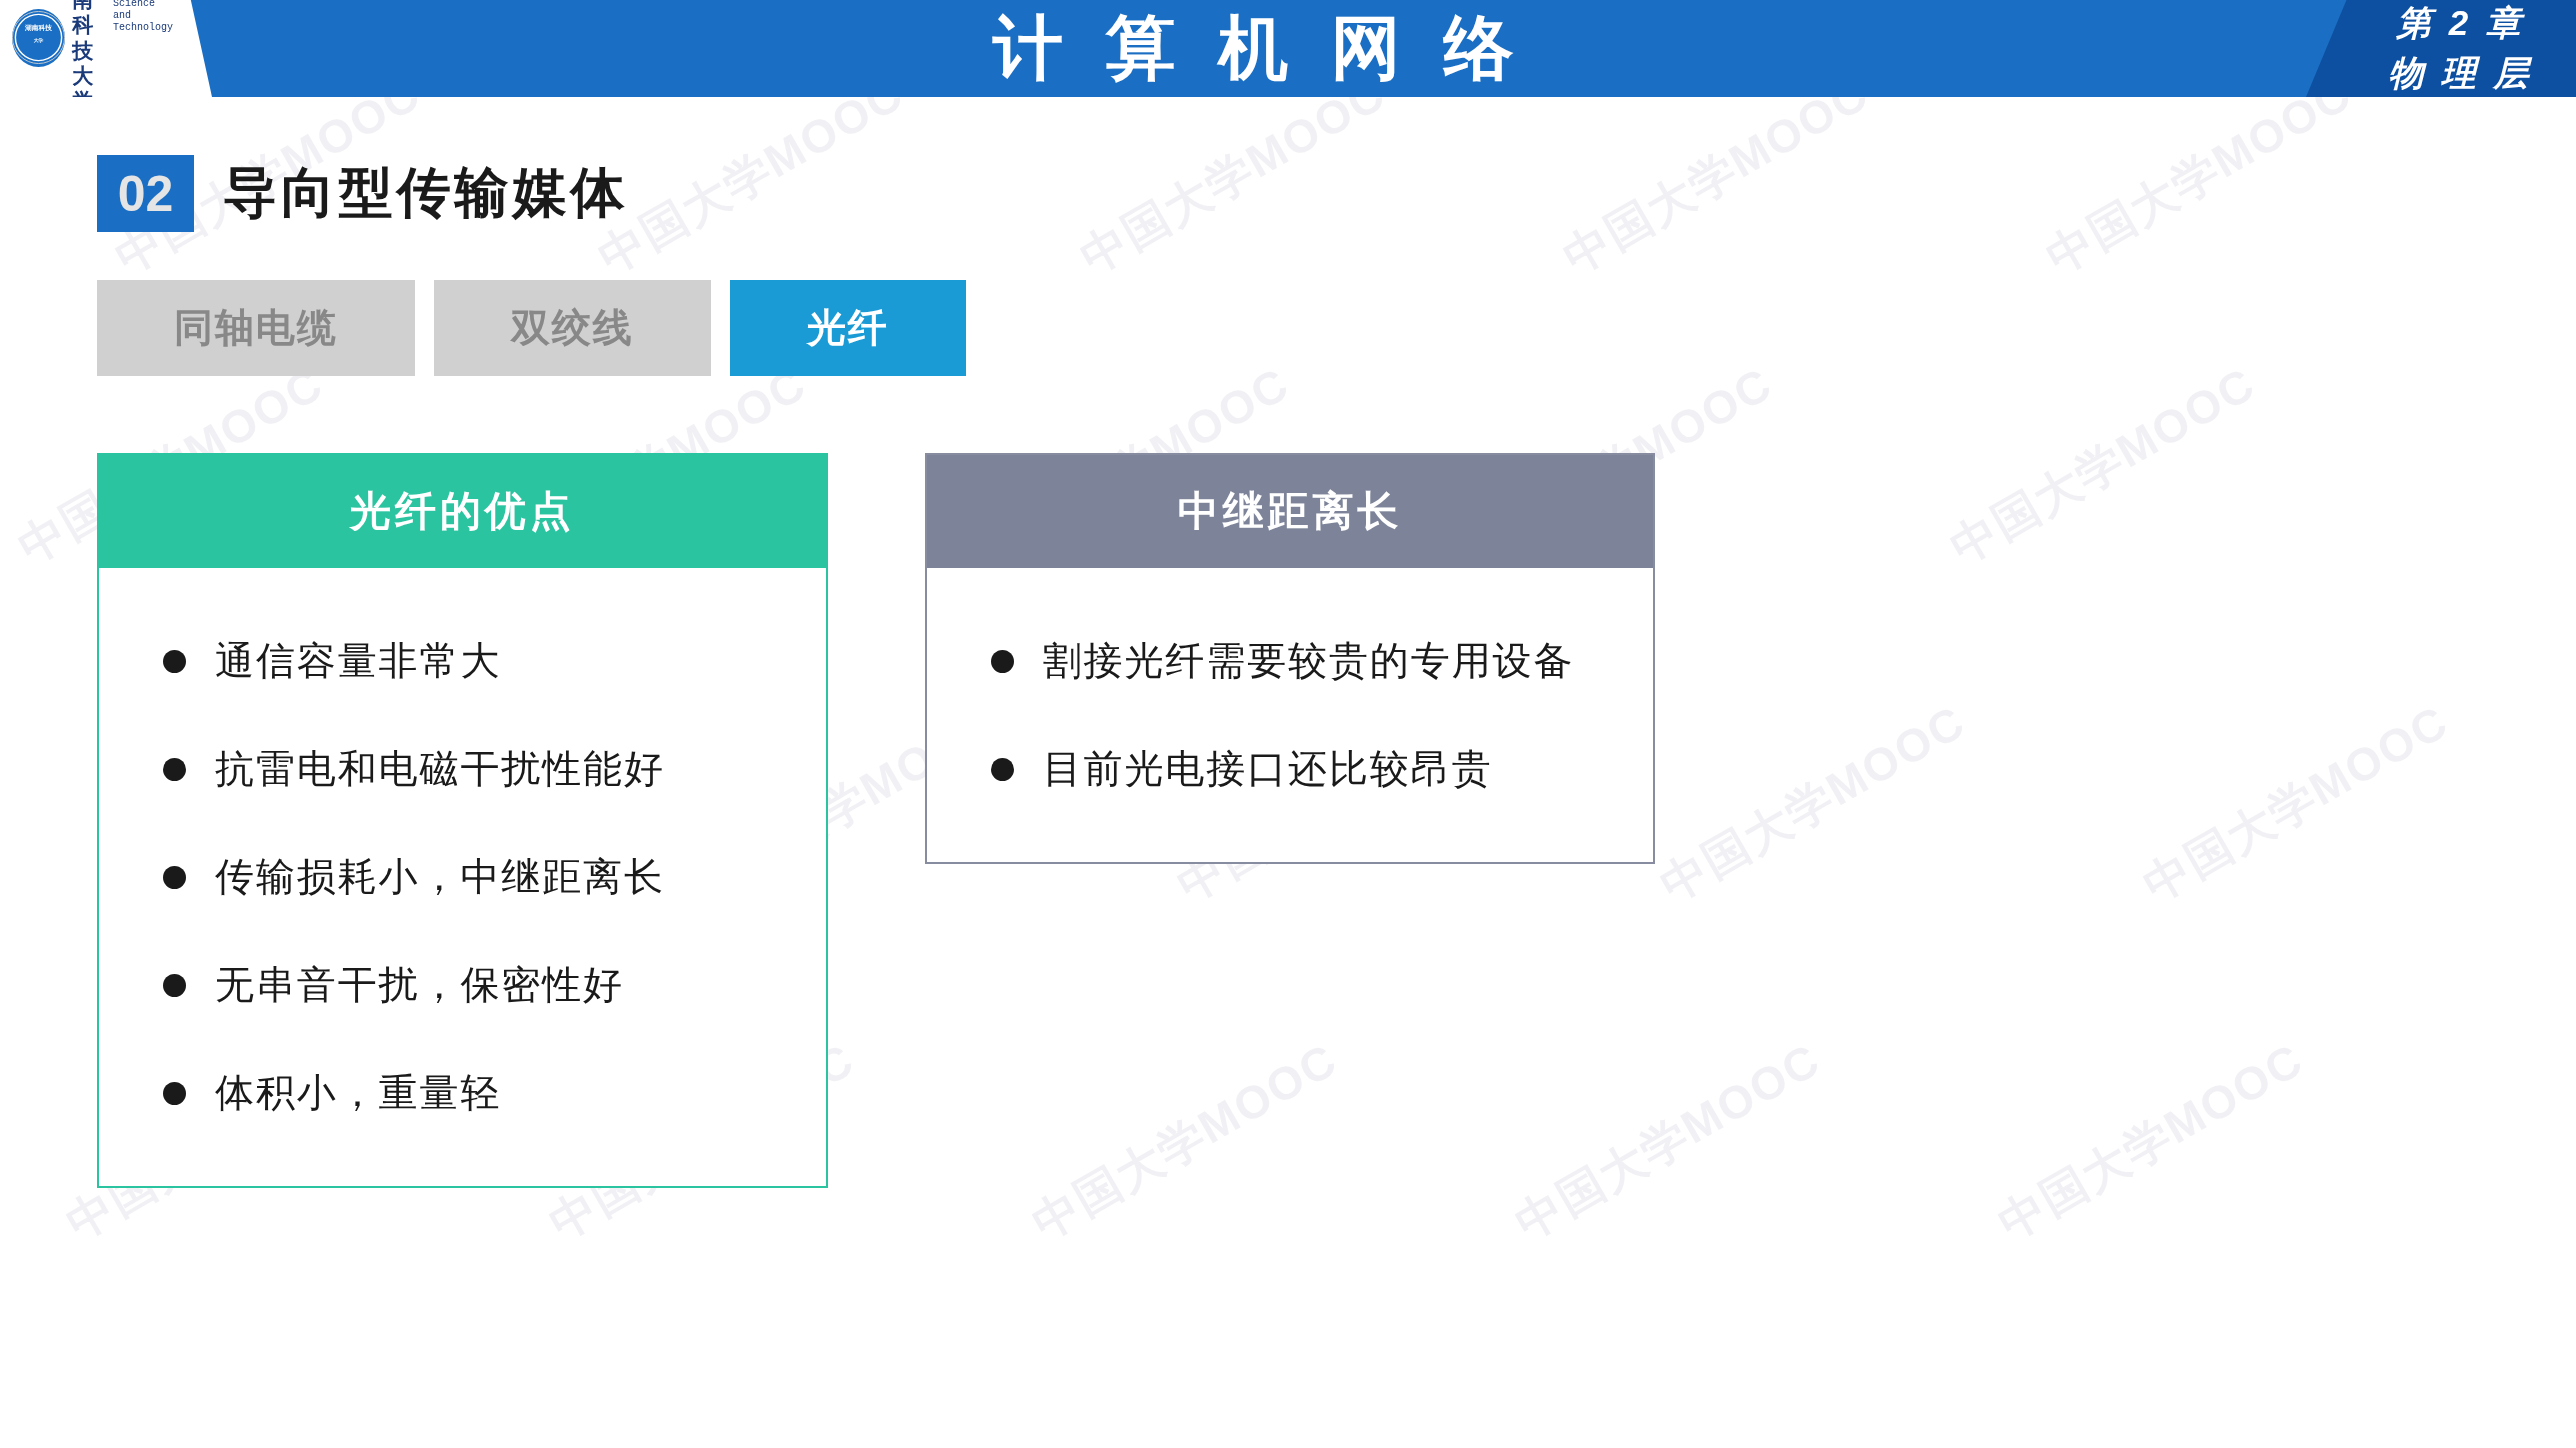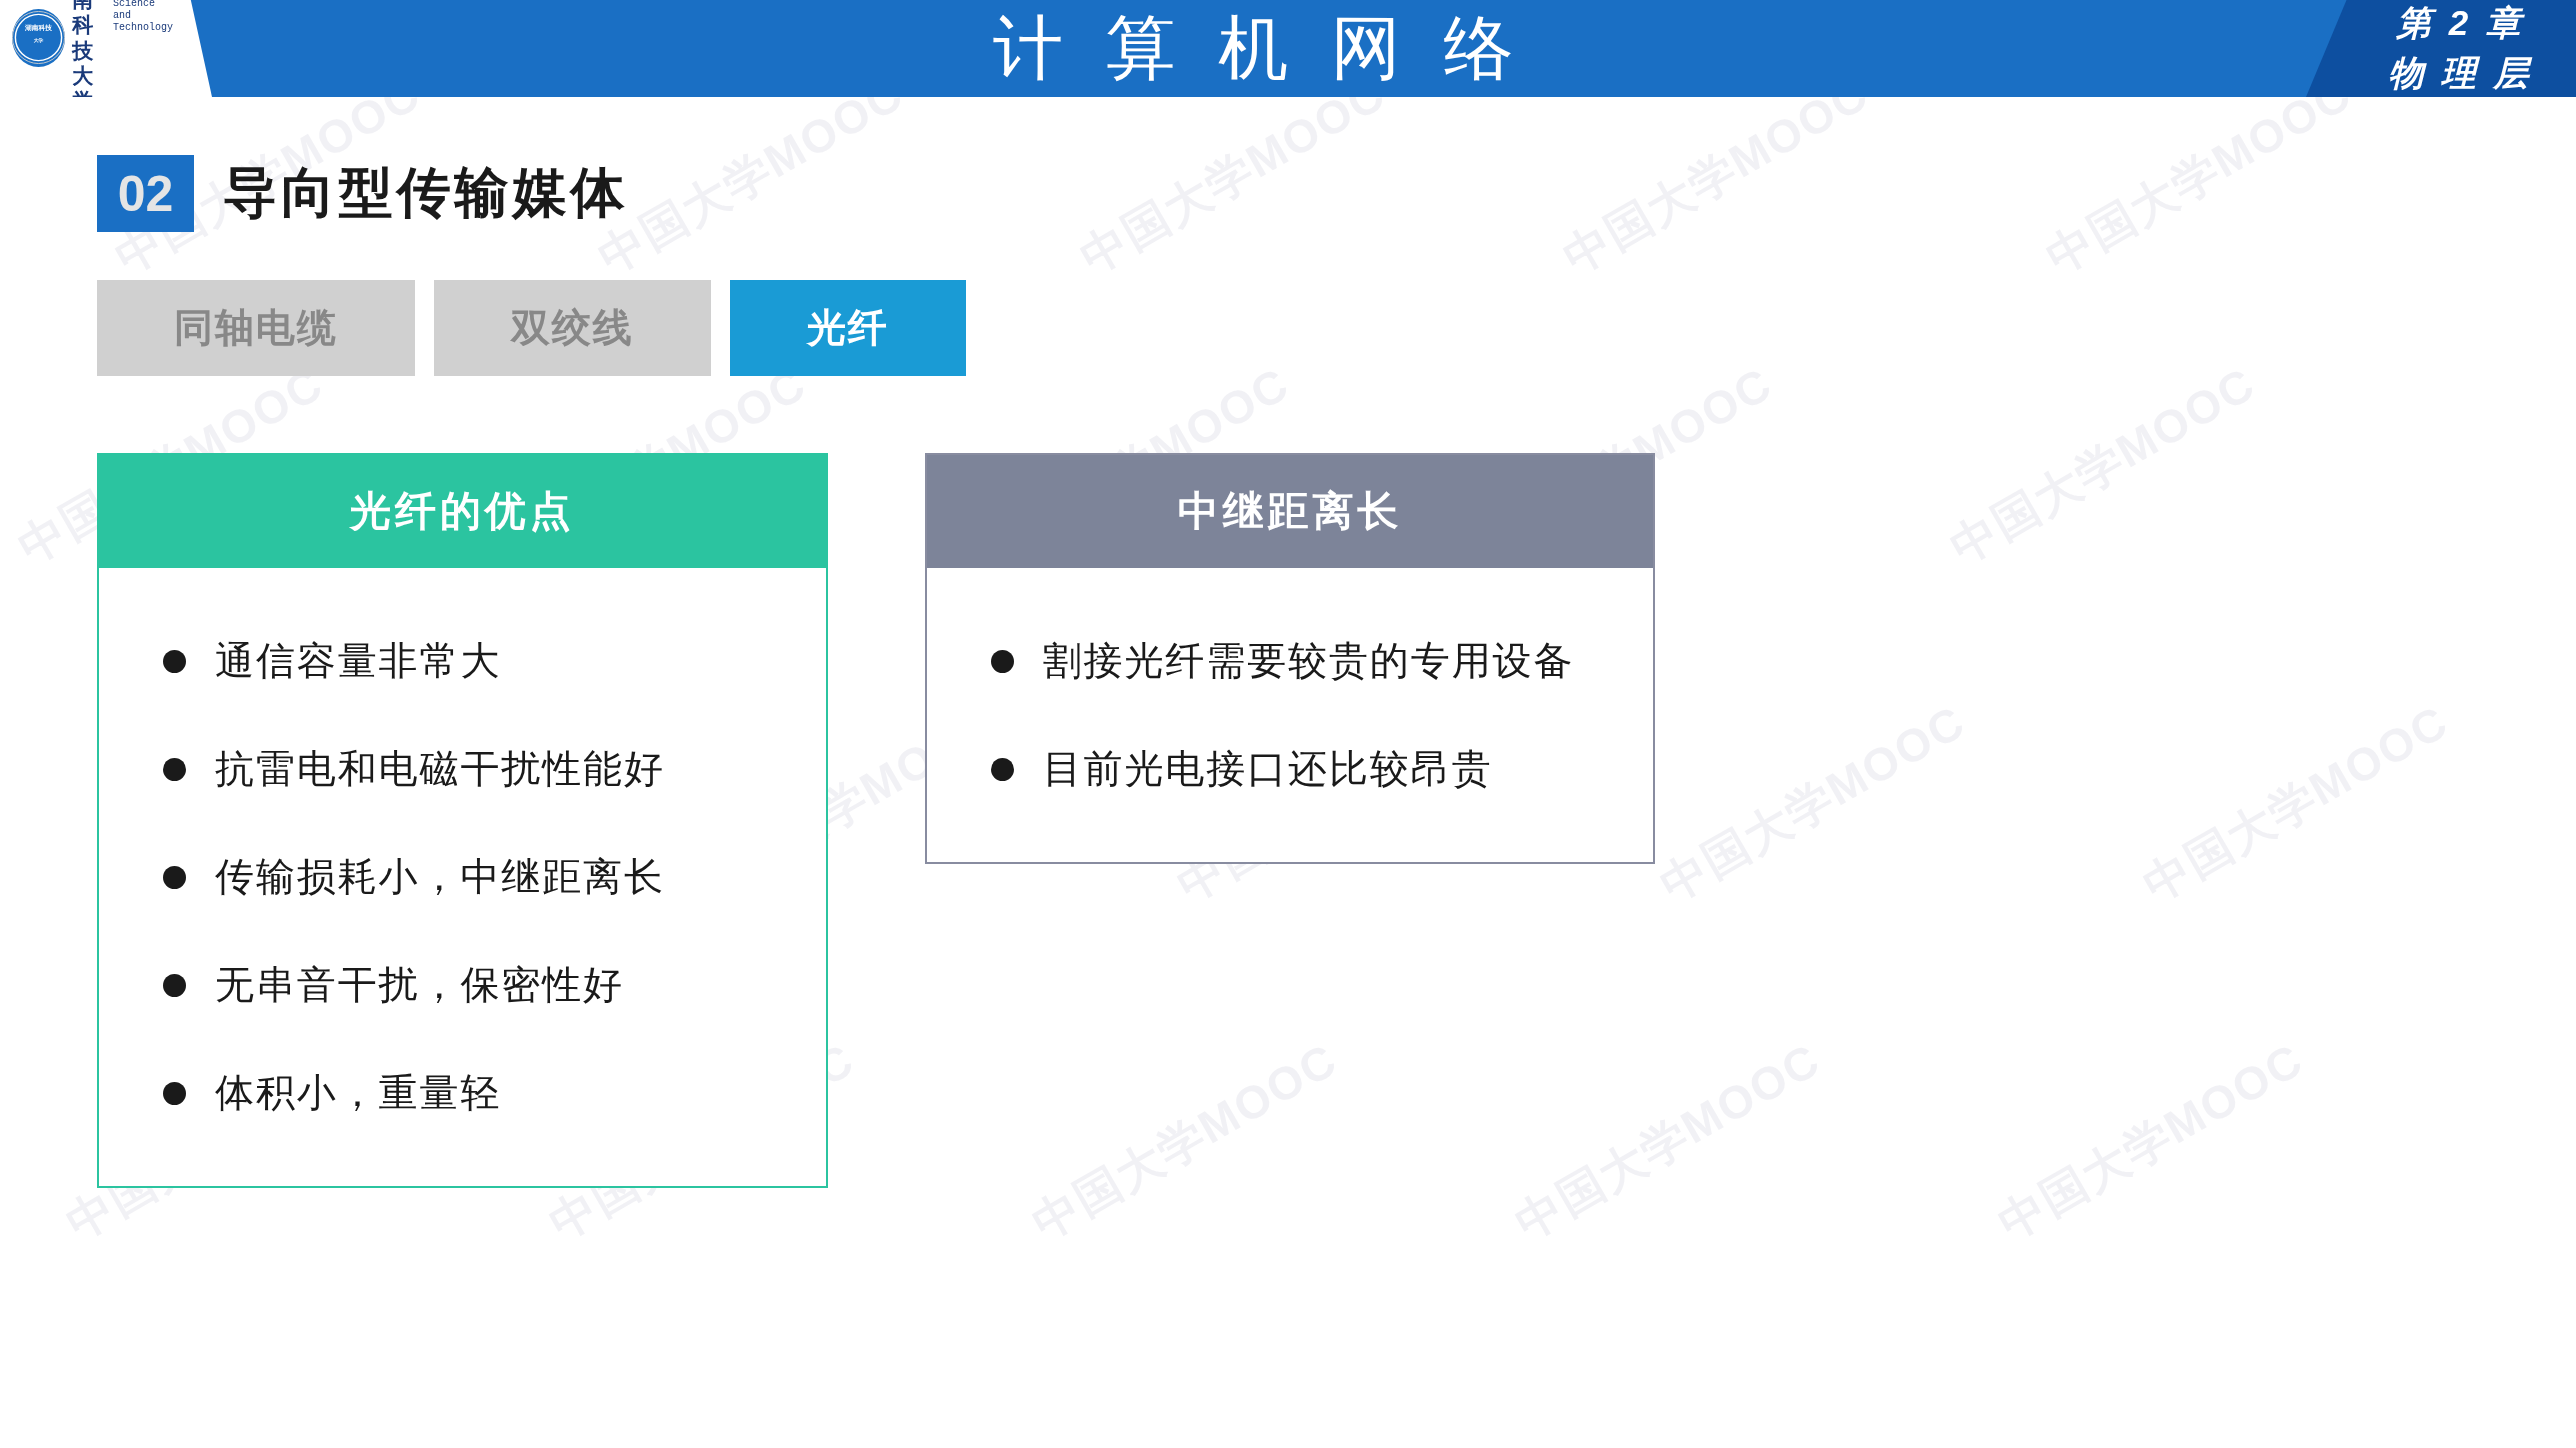--- a/index.html
+++ b/index.html
@@ -65,21 +65,21 @@
       font-size: 8.7px;
       line-height: 1.3;
     }
     .header-title {
       flex: 1;
       display: flex;
       align-items: center;
       justify-content: center;
       color: #ffffff;
       font-size: 70px;
-      font-weight: normal;
+      font-weight: bold;
       letter-spacing: 11.6px;
     }
     .header-chapter {
       background: #0d4fa0;
       width: 270px;
       display: flex;
       flex-direction: column;
       align-items: center;
       justify-content: center;
       color: #ffffff;

